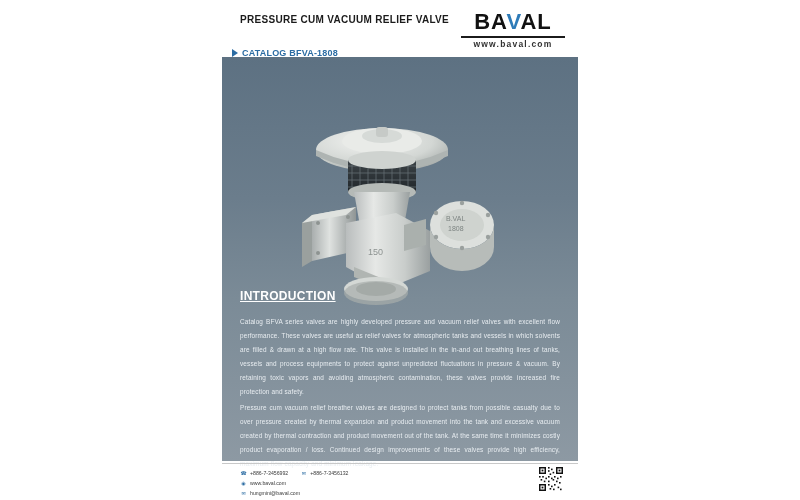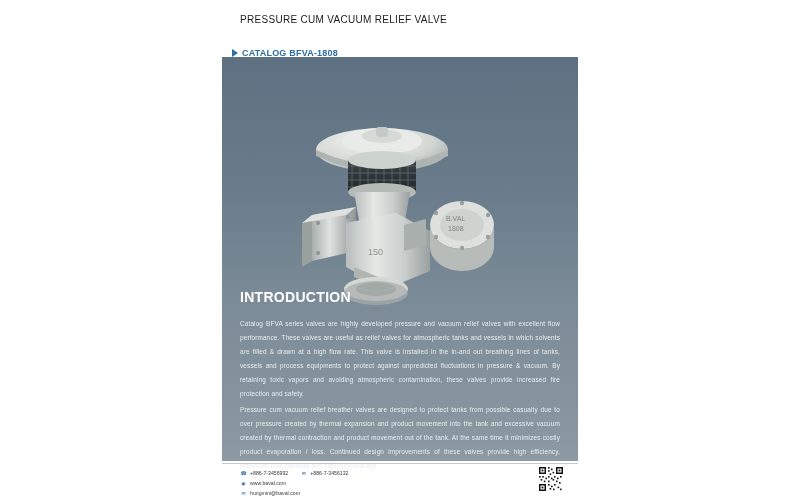--- a/index.html
+++ b/index.html
@@ -22,21 +22,21 @@
   
   .header {
     position: absolute;
     left: 232px;
     top: 14px;
     width: 336px;
     height: 36px;
   }
   .header-title {
     font-size: 10px;
-    font-weight: normal;
+    font-weight: bold;
     color: #1b1b1b;
     letter-spacing: 0.3px;
     line-height: 12px;
     padding-left: 8px;
   }
   .catalog-row {
     display: flex;
     align-items: center;
     margin-top: 22px;
   }
@@ -112,23 +112,24 @@
     transform: translateX(-50%);
   }
   
   .content {
     position: absolute;
     left: 18px;
     top: 232px;
     width: 320px;
   }
   .intro-title {
-    font-size: 14px;
+    font-size: 12px;
     font-weight: bold;
     color: #ffffff;
+    text-decoration: underline;
     letter-spacing: 0.3px;
     margin-bottom: 12px;
   }
   .para {
     font-size: 6.4px;
     line-height: 14px;
     color: #e8edf1;
     text-align: justify;
     margin: 0 0 2px 0;
     letter-spacing: 0.15px;
@@ -192,20 +193,25 @@
 <div class="page">
 
   <div class="header">
     <div class="header-title">PRESSURE CUM VACUUM RELIEF VALVE</div>
     <div class="catalog-row">
       <span class="catalog-arrow"></span>
       <span class="catalog-text">CATALOG BFVA-1808</span>
     </div>
   </div>
 
+  <div class="logo">
+    <div class="logo-mark"><span>BA</span><span class="accent">V</span><span>AL</span></div>
+    <div class="logo-underline"></div>
+    <div class="logo-sub">www.baval.com</div>
+  </div>
 
   <div class="panel">
 
     <div class="panel-image">
       <svg class="valve" width="300" height="210" viewBox="0 0 300 210">
         <defs>
           <linearGradient id="mtl" x1="0" y1="0" x2="1" y2="0">
             <stop offset="0%" stop-color="#b9bdbd"></stop>
             <stop offset="35%" stop-color="#e6e8e6"></stop>
             <stop offset="70%" stop-color="#c9cdcb"></stop>

